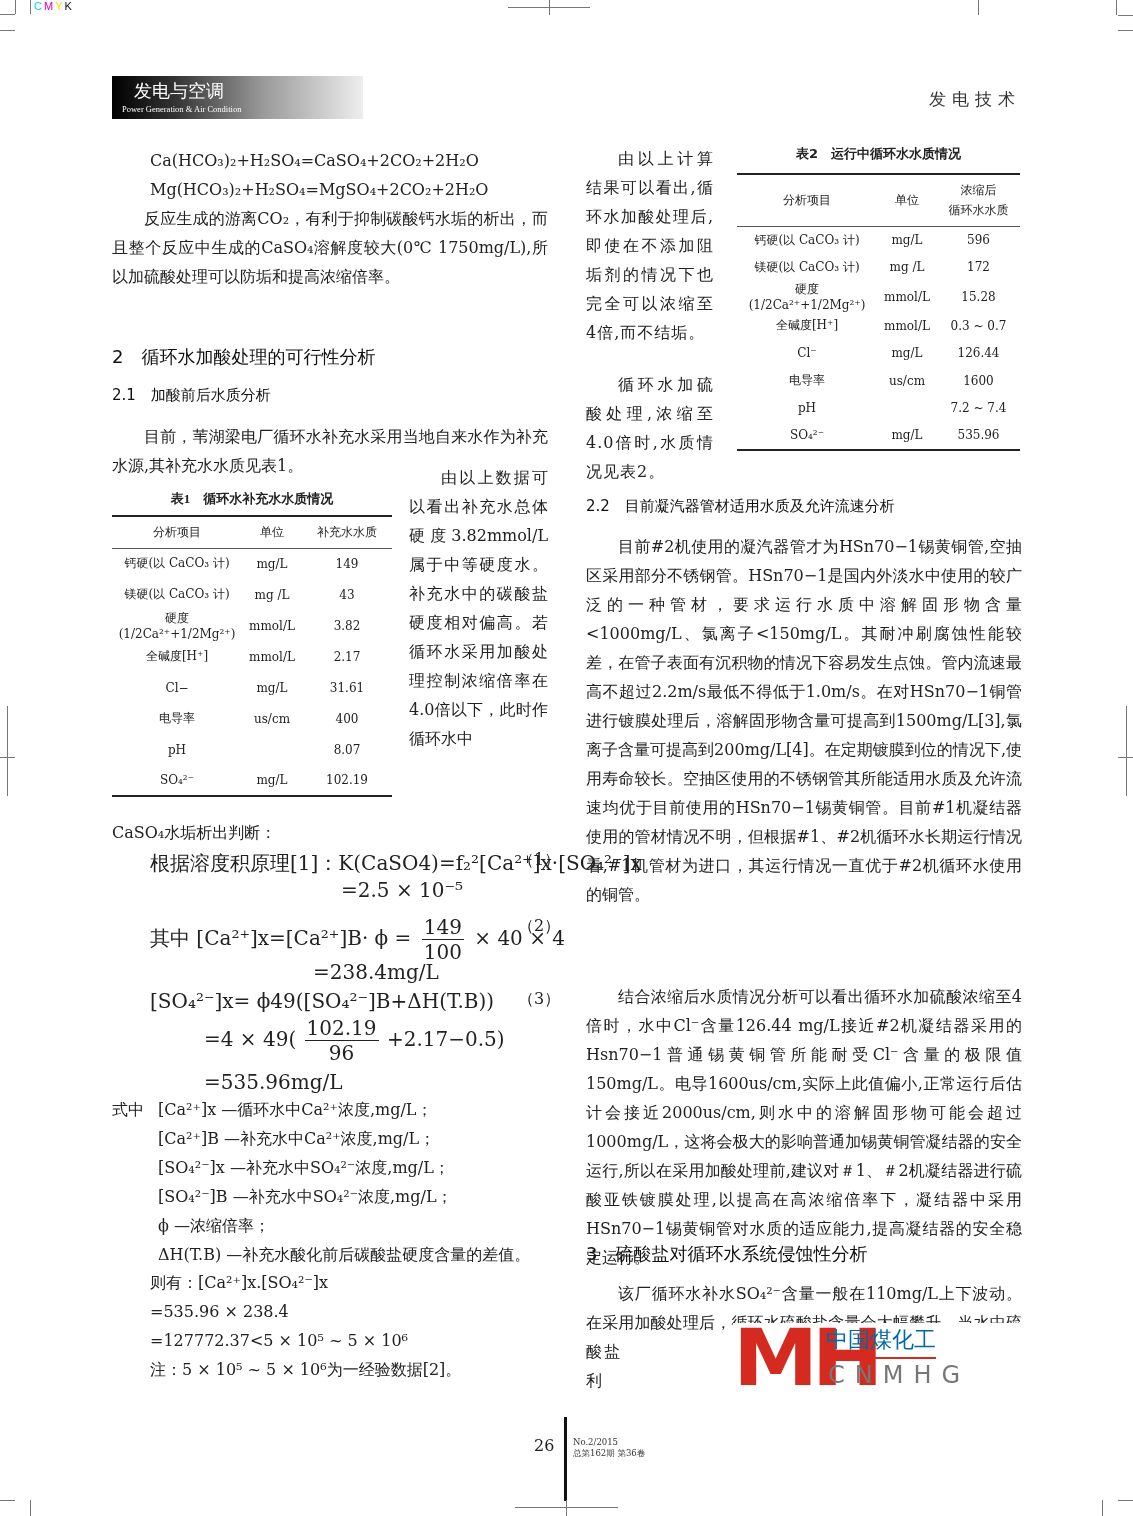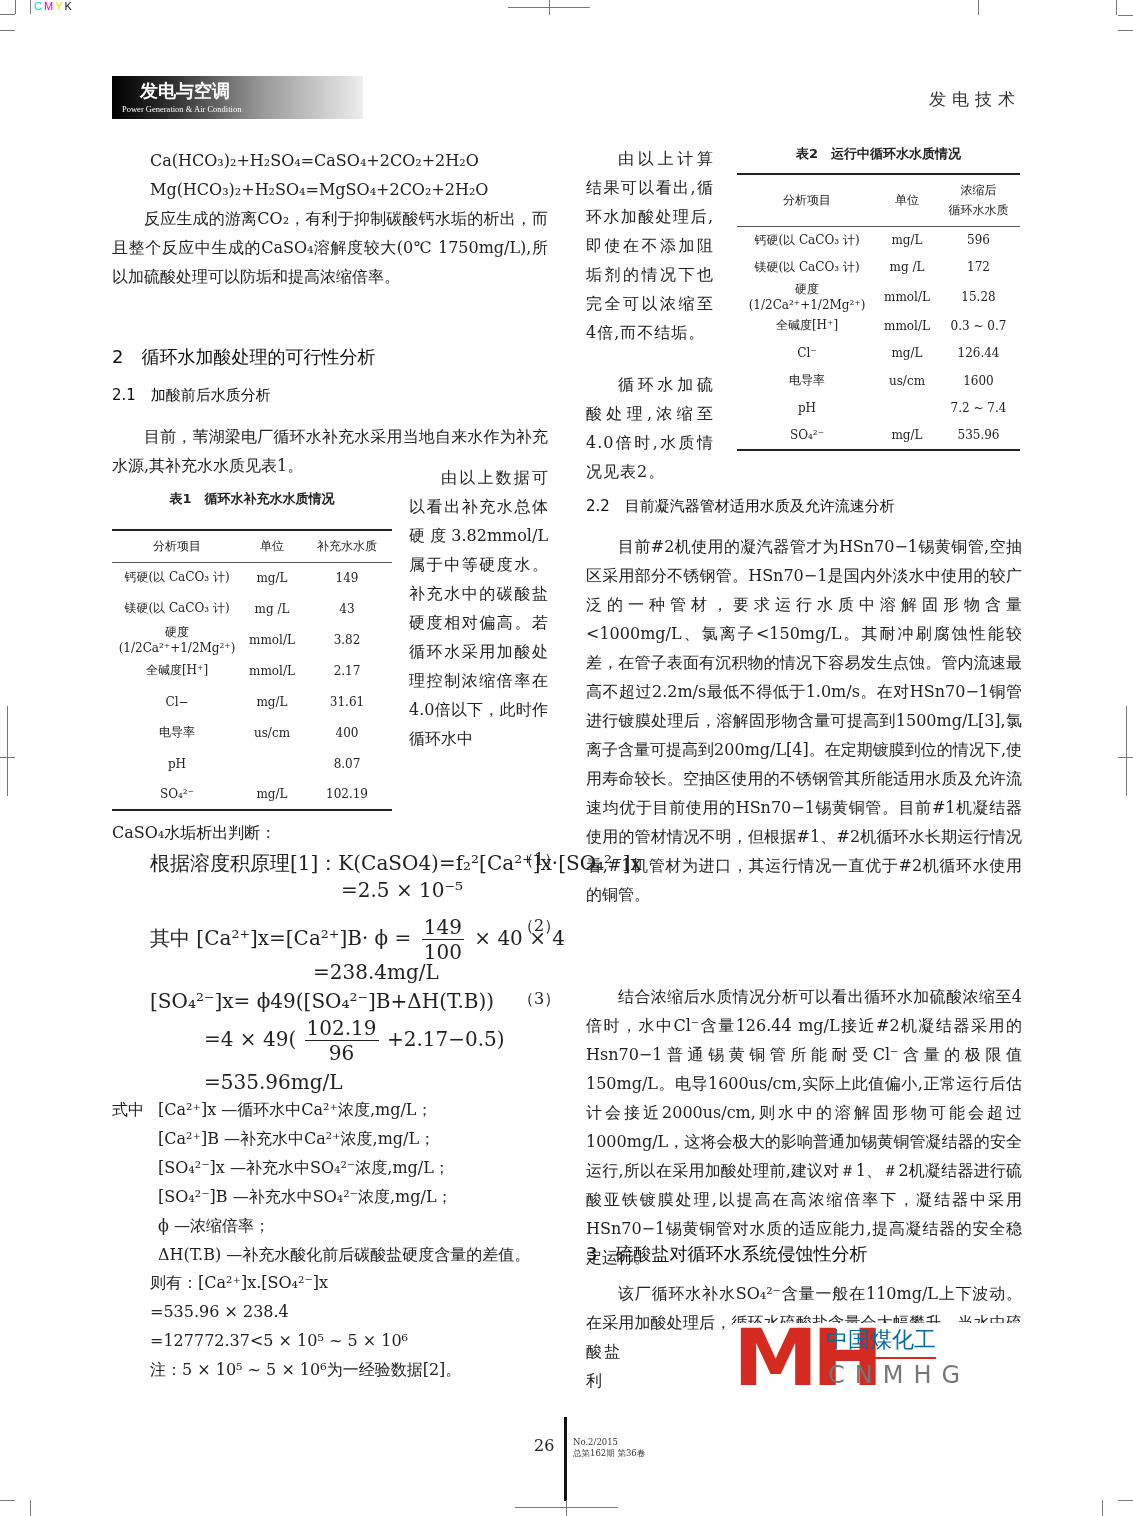--- a/index.html
+++ b/index.html
@@ -4,21 +4,21 @@
 <style>
   html, body { margin:0; padding:0; background:#fff; }
   body { width:1133px; height:1516px; position:relative; overflow:hidden;
          font-family:"DejaVu Serif","Liberation Serif",serif; color:#222; }
   .abs { position:absolute; }
   .mark { position:absolute; background:#777; }
   .cmyk { top:0; left:34px; font-family:"Liberation Sans",sans-serif; font-size:11px; letter-spacing:2px; }
   .cmyk span { display:inline-block; }
   .banner { left:112px; top:76px; width:251px; height:43px;
             background:linear-gradient(90deg,#000 0%,#333 25%,#999 60%,#eee 100%); }
-  .banner .t1 { position:absolute; left:28px; top:3px; font-family:"DejaVu Sans",sans-serif; font-weight:bold; font-size:18px; color:#fff; }
+  .banner .t1 { position:absolute; left:22px; top:3px; font-family:"DejaVu Sans",sans-serif; font-weight:normal; font-size:18px; color:#fff; }
   .banner .t2 { position:absolute; left:10px; top:28px; font-family:"Liberation Serif",serif; font-size:8.5px; color:#fff; }
   .section-label { right:112px; top:88px; font-family:"DejaVu Serif",serif; font-size:17px; letter-spacing:6px; color:#333; }
   .p { font-size:16px; line-height:29px; text-align:justify; }
   .ind { text-indent:2em; }
   .h2 { font-family:"DejaVu Sans",sans-serif; font-size:18px; color:#111; }
   .h3 { font-family:"DejaVu Sans",sans-serif; font-size:15px; color:#111; }
   .tcap { font-family:"DejaVu Sans",sans-serif; font-weight:bold; font-size:13px; text-align:center; }
   table { border-collapse:collapse; font-size:12px; }
   td, th { text-align:center; font-weight:normal; padding:0; }
   .eq { font-size:20px; }
@@ -56,21 +56,21 @@
 <div class="section-label abs">发电技术</div>
 
 <div class="abs p" style="left:150px;top:146px;">Ca(HCO₃)₂+H₂SO₄=CaSO₄+2CO₂+2H₂O</div>
 <div class="abs p" style="left:150px;top:175px;">Mg(HCO₃)₂+H₂SO₄=MgSO₄+2CO₂+2H₂O</div>
 <div class="abs p ind" style="left:112px;top:204px;width:436px;">反应生成的游离CO₂，有利于抑制碳酸钙水垢的析出，而且整个反应中生成的CaSO₄溶解度较大(0℃ 1750mg/L),所以加硫酸处理可以防垢和提高浓缩倍率。</div>
 <div class="abs h2" style="left:112px;top:345px;">2　循环水加酸处理的可行性分析</div>
 <div class="abs h3" style="left:112px;top:386px;">2.1　加酸前后水质分析</div>
 <div class="abs p ind" style="left:112px;top:422px;width:436px;">目前，苇湖梁电厂循环水补充水采用当地自来水作为补充水源,其补充水水质见表1。</div>
 
 <div class="abs" style="left:112px;top:490px;width:280px;">
-  <div class="tcap" style="margin-bottom:21px;">表1　循环水补充水水质情况</div>
+  <div class="tcap" style="margin-bottom:7px;font-family:Liberation Serif, serif;">表1　循环水补充水水质情况</div>
   <table style="width:280px;border-top:2px solid #222;border-bottom:2px solid #222;">
     <thead>
       <tr style="height:32px;border-bottom:1px solid #555;">
         <th style="width:130px">分析项目</th>
         <th style="width:60px">单位</th>
         <th>补充水水质</th>
       </tr>
     </thead>
     <tbody id="t1body">
         <tr style="height: 31px;">

